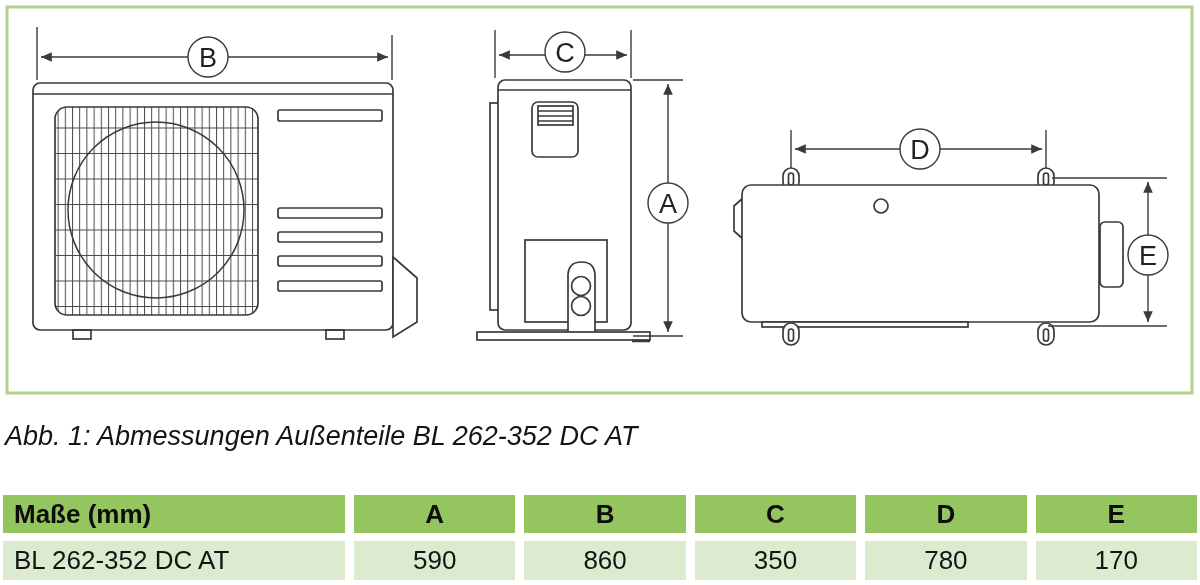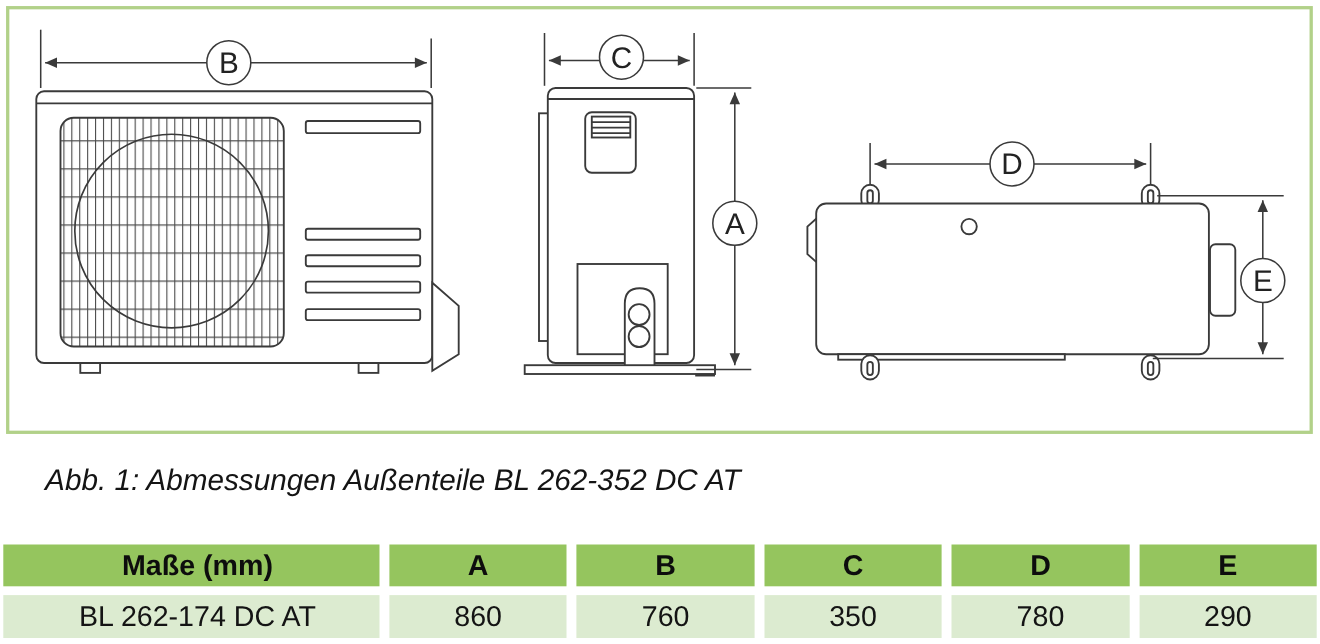--- a/index.html
+++ b/index.html
@@ -9,38 +9,37 @@
   }
   #diagram-svg{position:absolute;left:0;top:0;}
   .dim-label-text{
     font-family:"Liberation Sans",sans-serif;font-size:27px;fill:#222;
     text-anchor:middle;
   }
   #caption{
     position:absolute;left:5px;top:420px;
     font-style:italic;font-size:27px;line-height:32px;color:#141414;
     white-space:nowrap;
-    margin-left:36px;
   }
   #dim-table{
     position:absolute;left:3px;top:495px;width:1194px;
     display:grid;
     grid-template-columns:342px repeat(5,1fr);
     column-gap:9px;row-gap:8px;
     font-size:26px;
   }
   .th{
     background:#95c55e;height:38px;line-height:38px;
     font-weight:bold;text-align:center;color:#0d0d0d;
   }
   .td{
     background:#dcebd0;height:39px;line-height:39px;
     text-align:center;color:#141414;
   }
-  .cell-left{text-align:center;padding-left:11px;}
+  .cell-left{text-align:left;padding-left:11px;}
 </style>
 </head>
 <body>
 
 <svg id="diagram-svg" width="1200" height="400" viewBox="0 0 1200 400">
   <defs>
     <marker id="arr" viewBox="0 0 12 12" refX="11" refY="6" markerWidth="13" markerHeight="13" markerUnits="userSpaceOnUse" orient="auto-start-reverse">
       <path d="M1,1.6 L11,6 L1,10.4 Z" fill="#3a3a3a"></path>
     </marker>
     <pattern id="grid" width="7.2" height="25.5" patternUnits="userSpaceOnUse">
@@ -164,19 +163,19 @@
 <div id="caption">Abb. 1: Abmessungen Außenteile BL 262-352 DC AT</div>
 
 <div id="dim-table">
   <div class="th cell-left">Maße (mm)</div>
   <div class="th">A</div>
   <div class="th">B</div>
   <div class="th">C</div>
   <div class="th">D</div>
   <div class="th">E</div>
 
-  <div class="td cell-left">BL 262-174 DC AT</div>
+  <div class="td cell-left">BL 262-352 DC AT</div>
+  <div class="td">590</div>
   <div class="td">860</div>
-  <div class="td">760</div>
   <div class="td">350</div>
   <div class="td">780</div>
-  <div class="td">290</div>
+  <div class="td">170</div>
 </div>
 
 </body></html>

